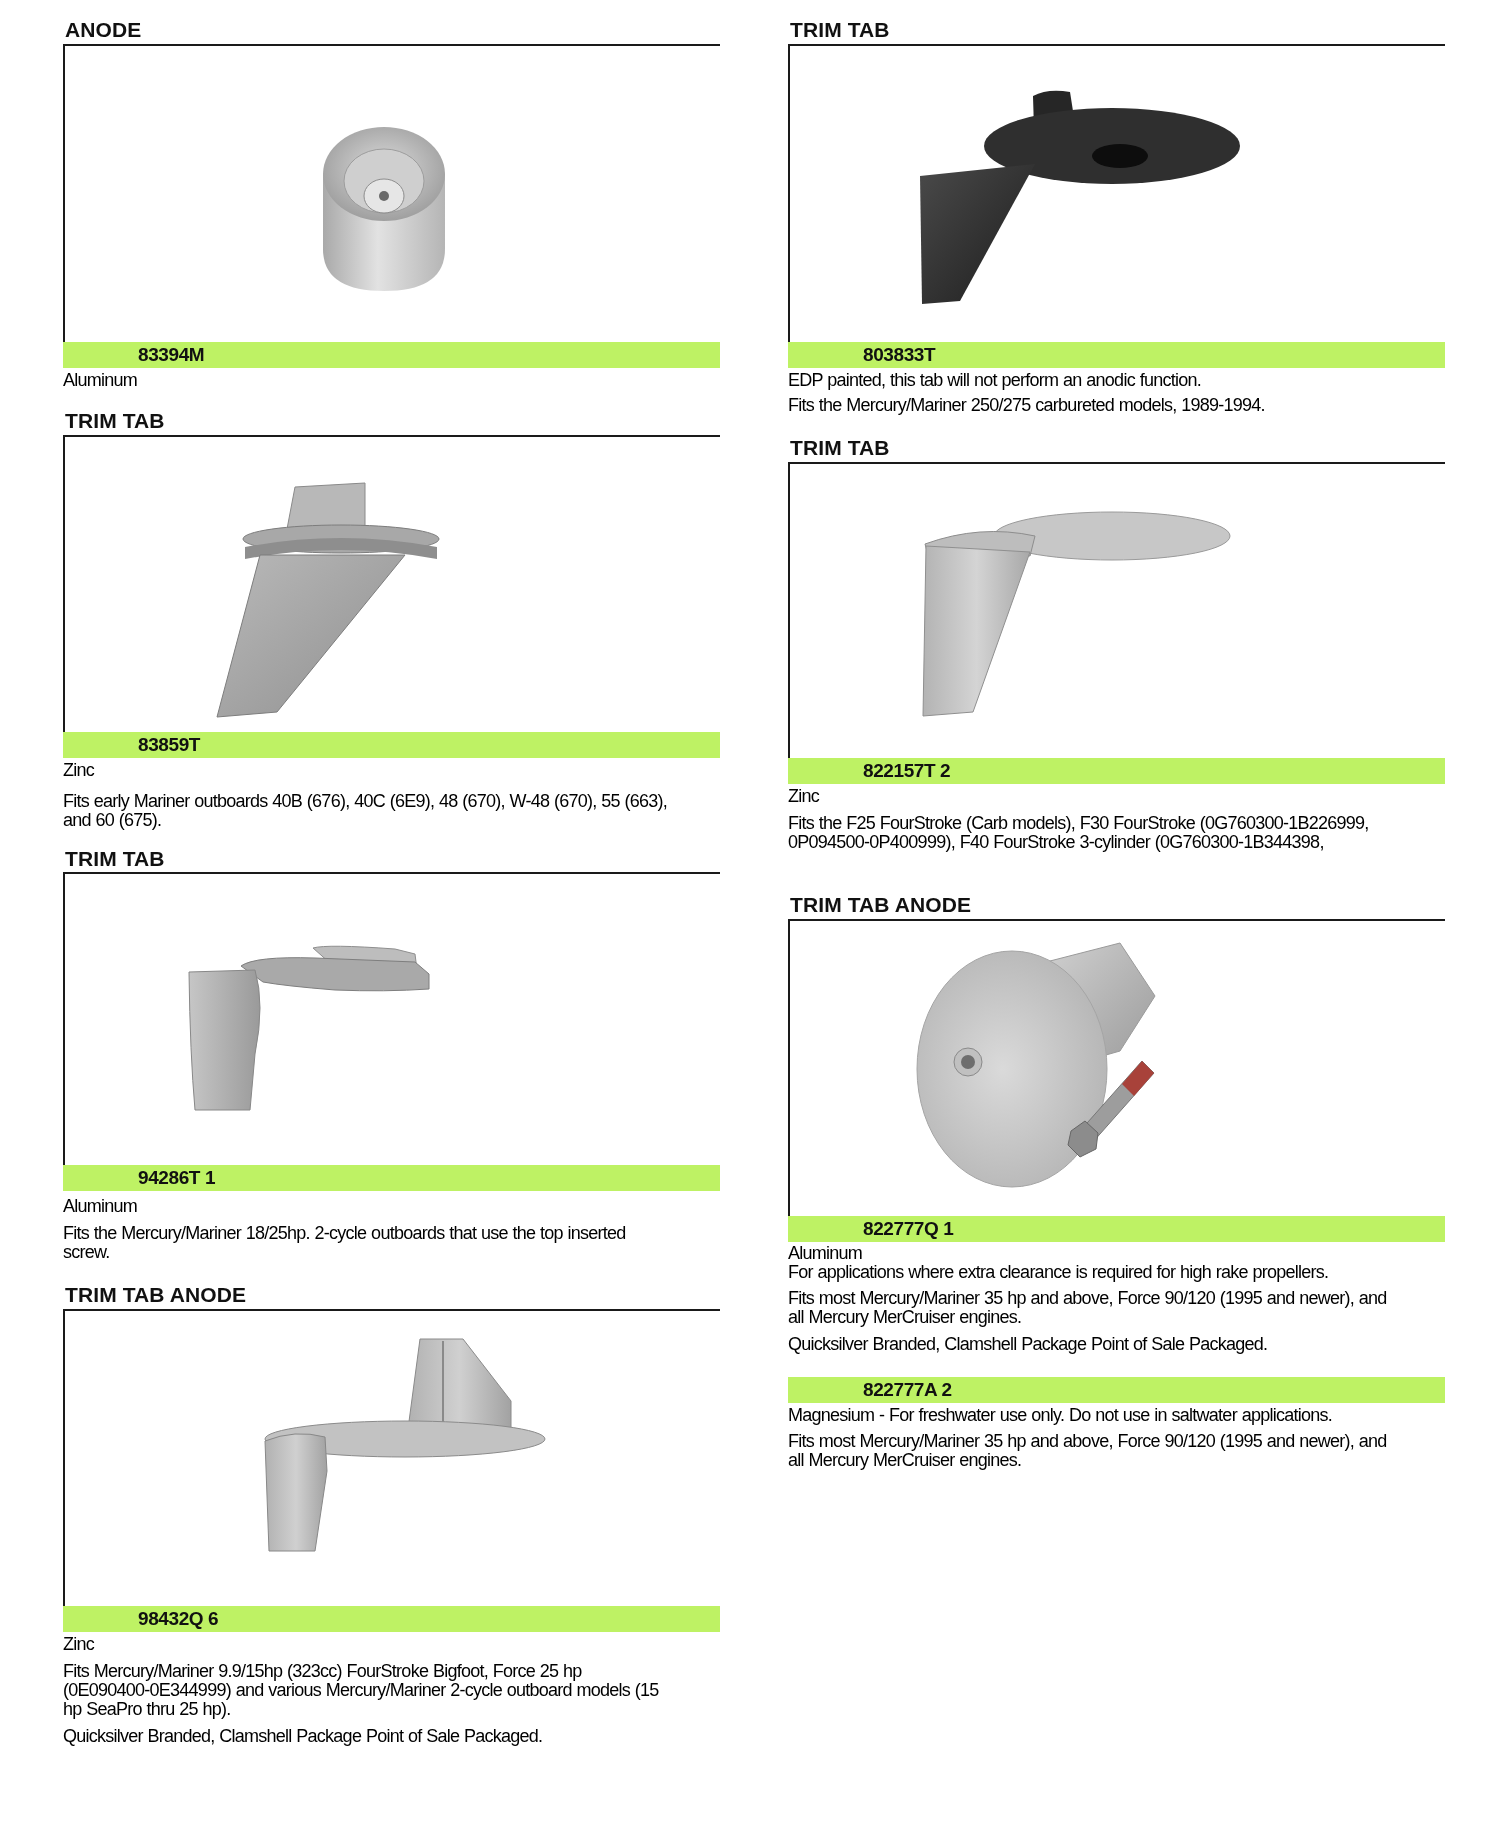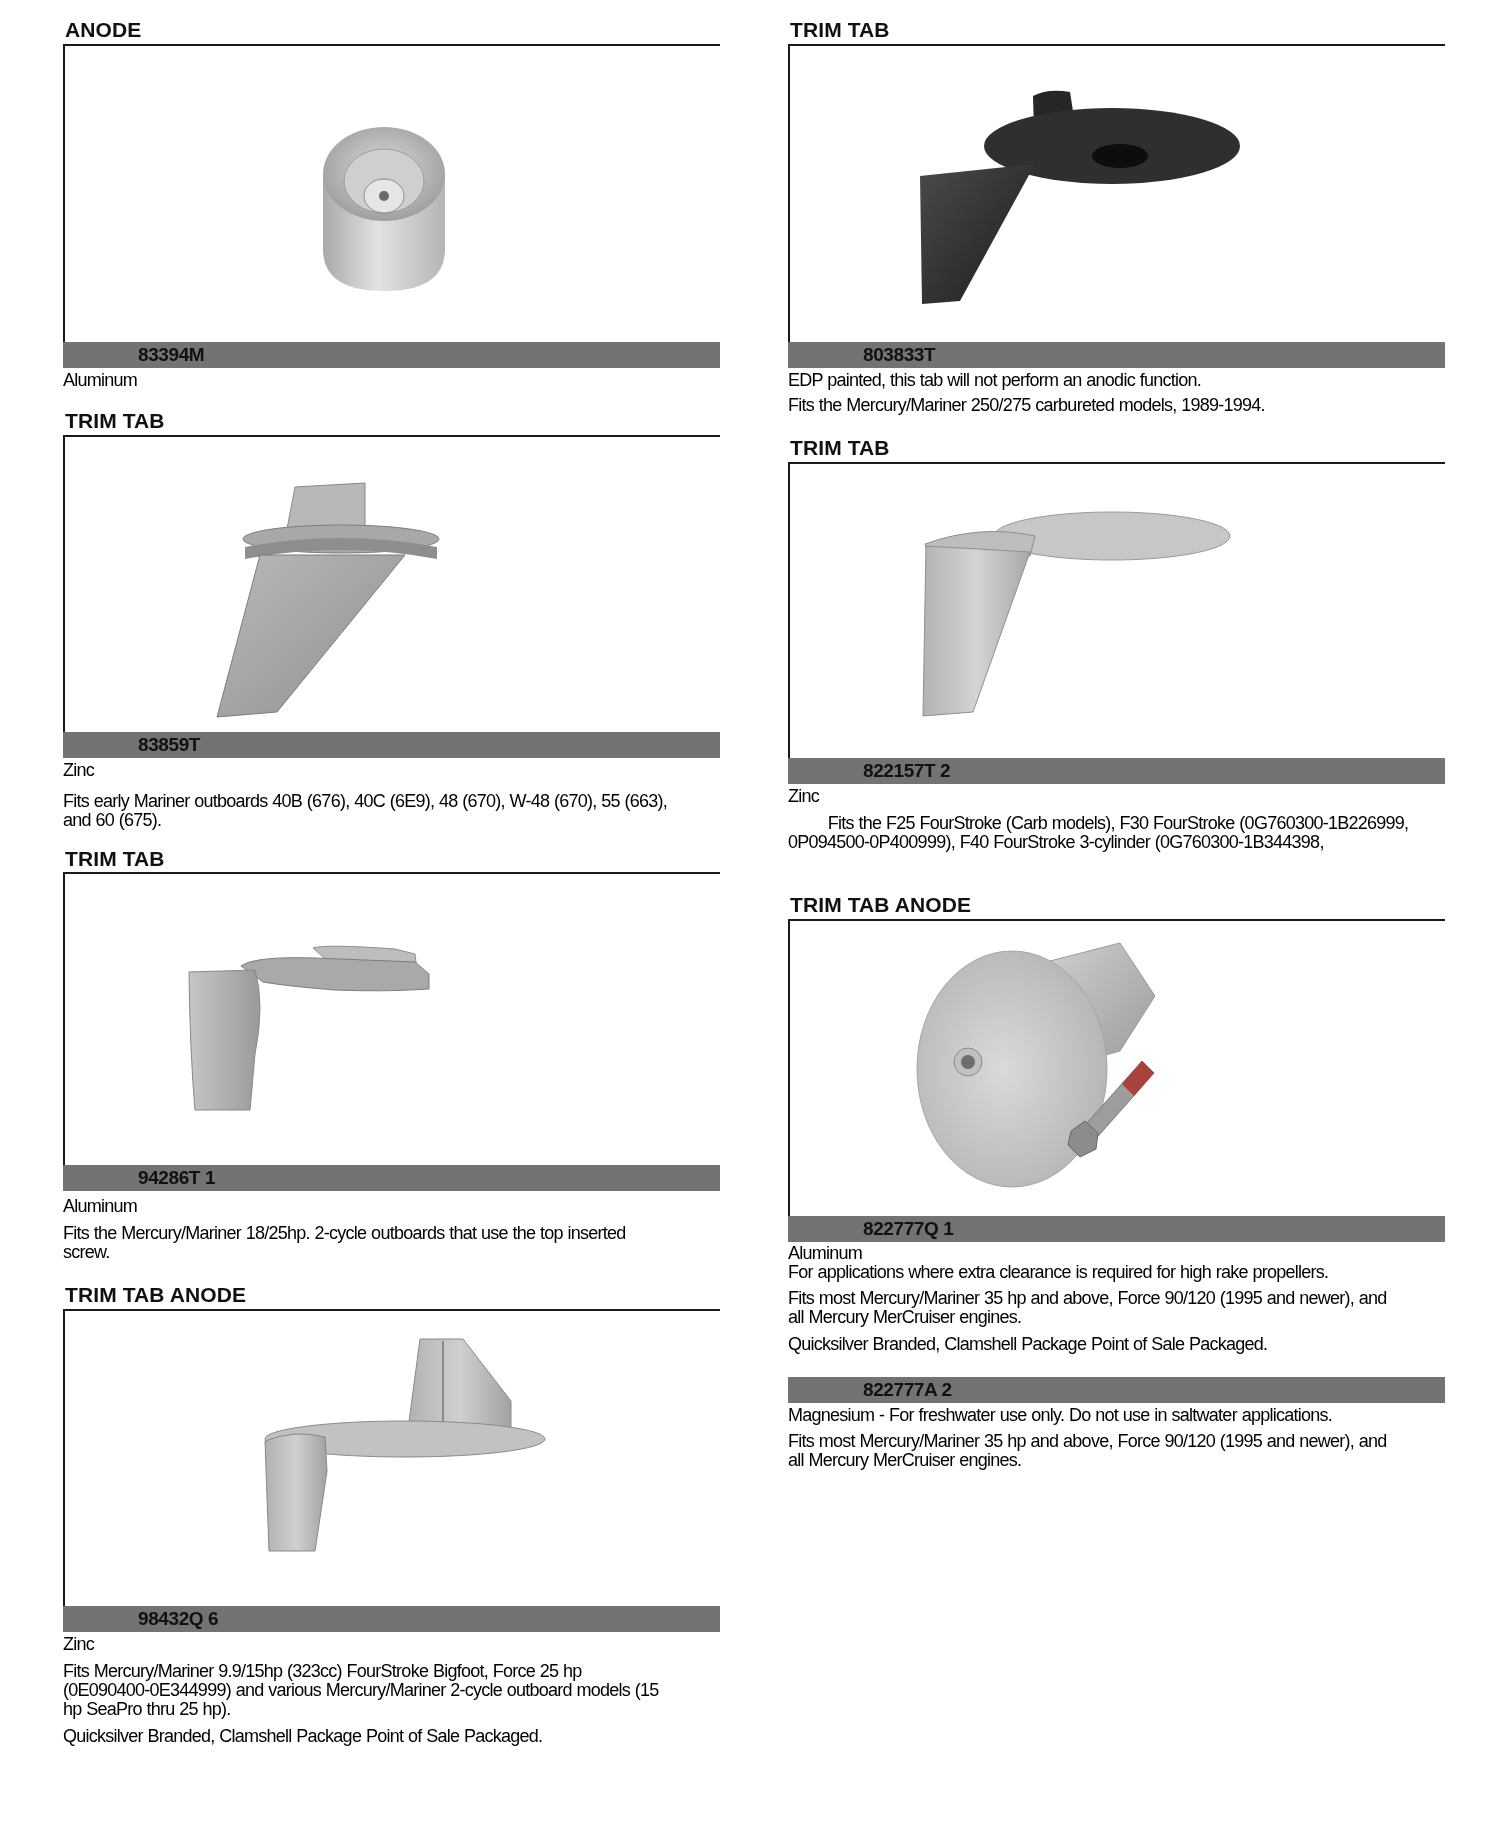--- a/index.html
+++ b/index.html
@@ -4,21 +4,21 @@
 <style>
   html, body { margin: 0; padding: 0; background: #ffffff; }
   body { width: 1490px; height: 1829px; position: relative; overflow: hidden;
          font-family: "Liberation Sans", sans-serif; color: #111; }
   .section { position: absolute; width: 657px; }
   .sec-title { position: absolute; left: 2px; font-weight: bold; font-size: 21px;
                line-height: 22px; letter-spacing: 0.1px; color: #111; white-space: nowrap; }
   .photo-box { position: absolute; left: 0; width: 657px; border-top: 2px solid #1a1a1a;
                border-left: 2px solid #1a1a1a; box-sizing: border-box; }
   .photo-box svg { position: absolute; left: 0; top: 0; }
-  .part-bar { position: absolute; left: 0; width: 657px; height: 26px; background: #737373; }
+  .part-bar { position: absolute; left: 0; width: 657px; height: 26px; background: #bef264; }
   .part-num { position: absolute; left: 75px; top: 2px; font-weight: bold; font-size: 19px;
               line-height: 22px; letter-spacing: -0.4px; white-space: nowrap; }
   .desc { position: absolute; left: 0; width: 660px; font-size: 18px; line-height: 19px;
           letter-spacing: -0.75px; word-spacing: 0.5px; color: #000000; white-space: nowrap; }
   .desc span { display: block; }
 </style>
 </head>
 <body>
 
 <div class="section" style="left:63px; top:0px;">
@@ -170,21 +170,21 @@
       <ellipse cx="322" cy="72" rx="118" ry="24" fill="#c7c7c7" stroke="#9a9a9a"></ellipse>
       <path d="M135 80 Q190 60 245 72 L240 92 Q200 84 140 98 Z" fill="#bdbdbd" stroke="#8d8d8d"></path>
       <path d="M136 82 L240 88 L183 248 L133 252 Z" fill="url(#tt3)" stroke="#8f8f8f"></path>
     </svg>
   </div>
   <div class="part-bar" style="top:340px;">
     <span class="part-num">822157T 2</span>
   </div>
   <div class="desc" style="top:369px;">
     <span>Zinc</span>
-    <span style="margin-top:8px;text-align:center;">Fits the F25 FourStroke (Carb models), F30 FourStroke (0G760300-1B226999,</span>
+    <span style="margin-top:8px;">Fits the F25 FourStroke (Carb models), F30 FourStroke (0G760300-1B226999,</span>
     <span>0P094500-0P400999), F40 FourStroke 3-cylinder (0G760300-1B344398,</span>
   </div>
 </div>
 
 <div class="section" style="left:788px; top:876px;">
   <div class="sec-title" style="top:18px;">TRIM TAB ANODE</div>
   <div class="photo-box" style="top:43px; height:297px;">
     <svg width="655" height="295" viewBox="0 0 655 295">
       <defs>
         <radialGradient id="disc" cx="0.45" cy="0.5" r="0.6">

